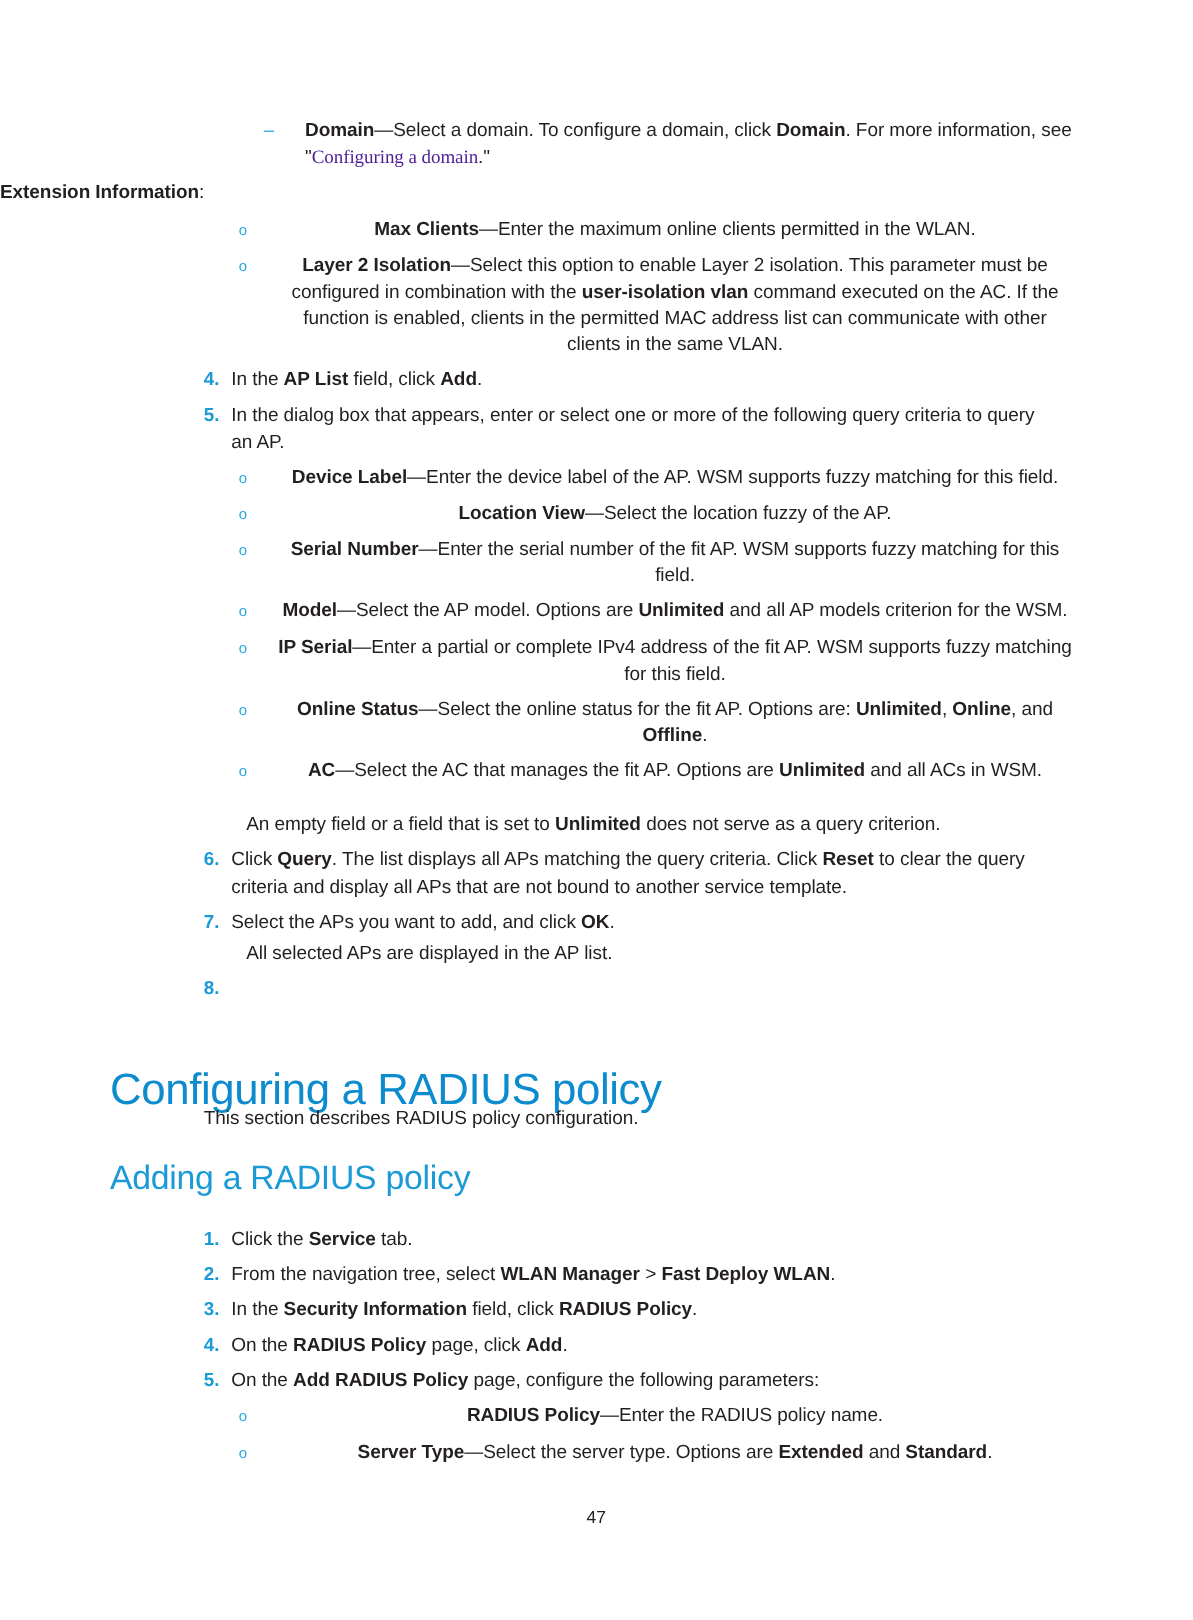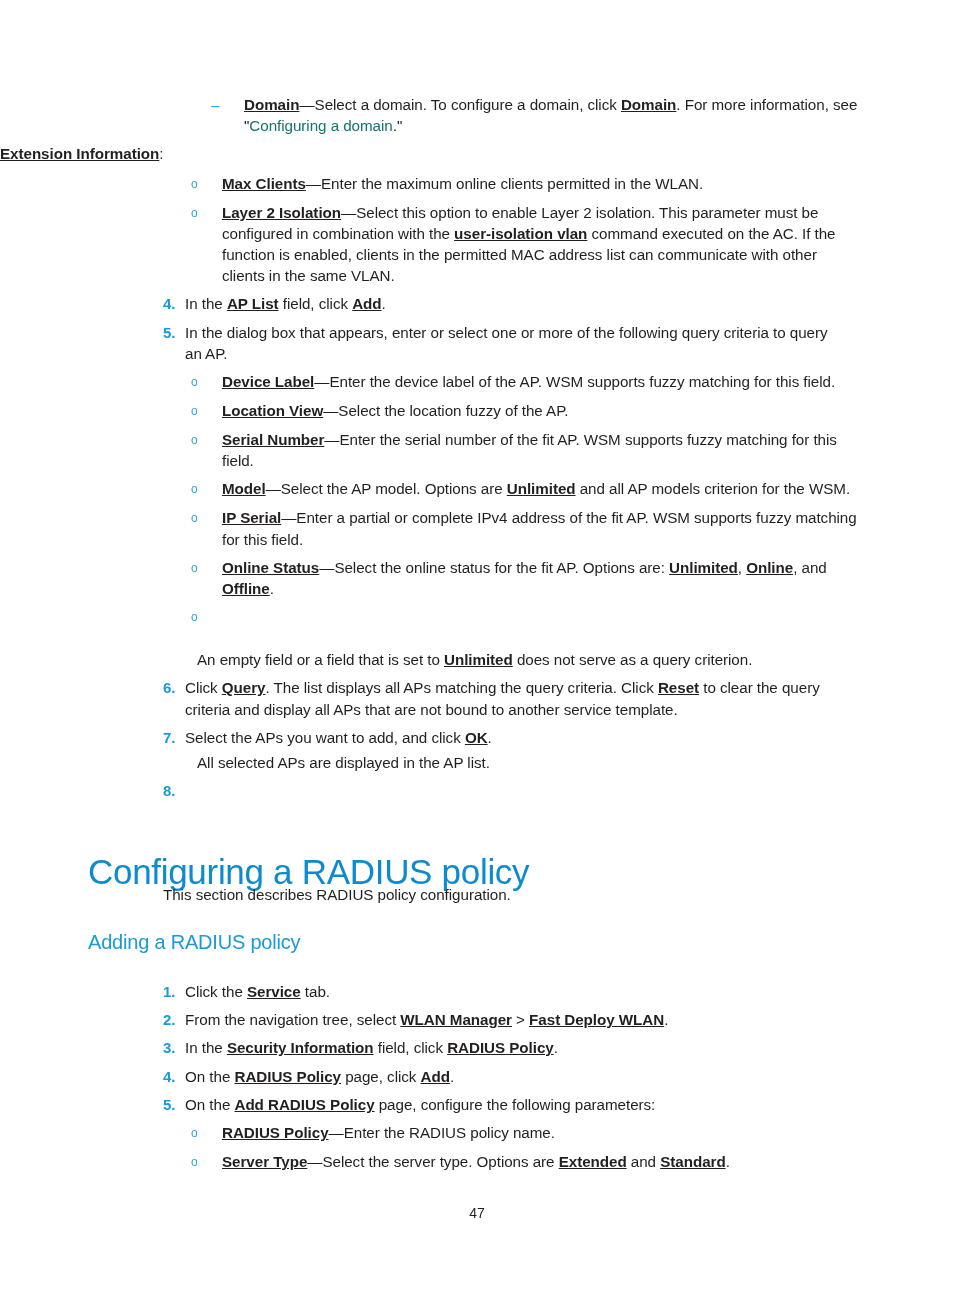--- a/index.html
+++ b/index.html
@@ -23,24 +23,24 @@
 
   
   .txt {
     font-size: 15.2px;
     line-height: 21.2px;
     color: #231f20;
     letter-spacing: -0.05px;
   }
   b, .b {
     font-weight: bold;
-    text-decoration: underline;
   }
   .link {
-    color: #0f766e;
+    color: #4c1d95;
+    font-family: Liberation Serif, serif;
   }
   .num-row {
     display: flex;
     align-items: flex-start;
     margin-bottom: 7px;
   }
   .num-marker {
     color: #1a9ad7;
     font-weight: bold;
     font-size: 15px;
@@ -67,20 +67,21 @@
     font-size: 12px;
     width: 35px;
     flex: 0 0 35px;
     box-sizing: border-box;
     padding-left: 4px;
     line-height: 22px;
   }
   .o-body {
     flex: 1 1 auto;
     max-width: 636px;
+    text-align: center;
   }
 
   
   .dash-row {
     display: flex;
     align-items: flex-start;
     margin-bottom: 7px;
   }
   .dash-marker {
     color: #2ca7e0;
@@ -131,21 +132,21 @@
     color: #0c8bce;
     font-size: 35px;
     font-weight: normal;
     line-height: 42px;
     margin: 0;
     padding: 0;
     letter-spacing: -0.3px;
   }
   .h2 {
     color: #1a9ad7;
-    font-size: 20px;
+    font-size: 27px;
     font-weight: normal;
     line-height: 34px;
     margin: 0;
     padding: 0;
     letter-spacing: -0.2px;
   }
 
   
   .block { position: absolute; }
 
@@ -223,20 +224,21 @@
       <div class="o-row">
         <span class="o-marker">o</span>
         <span class="o-body txt"><b>IP Serial</b><span>—</span><span>Enter a partial or complete IPv4 address of the fit AP. WSM supports fuzzy matching for this field.</span></span>
       </div>
       <div class="o-row">
         <span class="o-marker">o</span>
         <span class="o-body txt"><b>Online Status</b><span>—</span><span>Select the online status for the fit AP. Options are: </span><b>Unlimited</b><span>, </span><b>Online</b><span>, and </span><b>Offline</b><span>.</span></span>
       </div>
       <div class="o-row">
         <span class="o-marker">o</span>
+        <span class="o-body txt"><b>AC</b><span>—</span><span>Select the AC that manages the fit AP. Options are </span><b>Unlimited</b><span> and all ACs in WSM.</span></span>
       </div>
     </div>
 
     <div class="plain-indent-o txt"><span>An empty field or a field that is set to </span><b>Unlimited</b><span> does not serve as a query criterion.</span></div>
 
     <div class="lvl-num" style="margin-top:2px;">
       <div class="num-row">
         <span class="num-marker">6.</span>
         <span class="num-body txt"><span>Click </span><b>Query</b><span>. The list displays all APs matching the query criteria. Click </span><b>Reset</b><span> to clear the query criteria and display all APs that are not bound to another service template.</span></span>
       </div>

